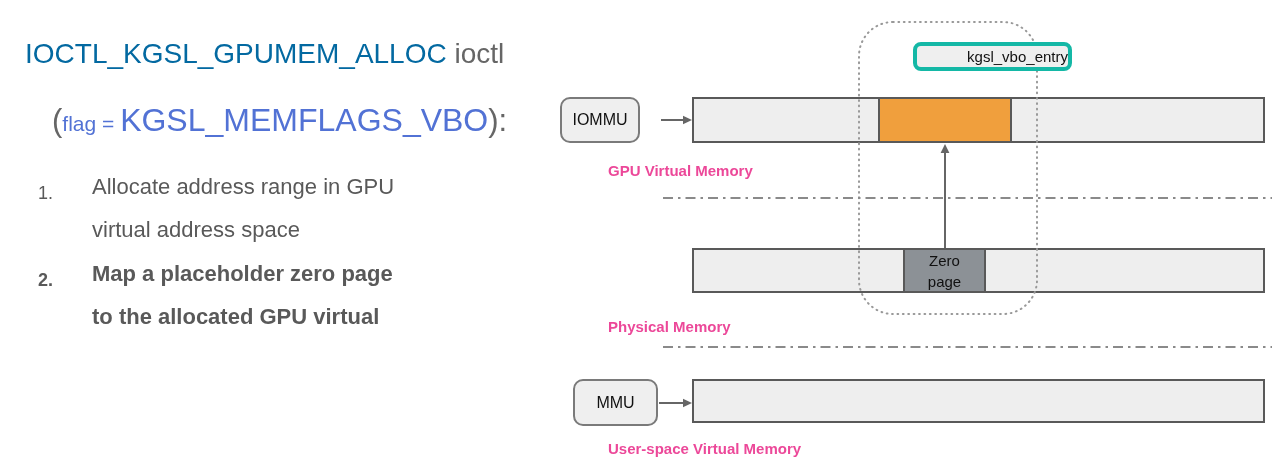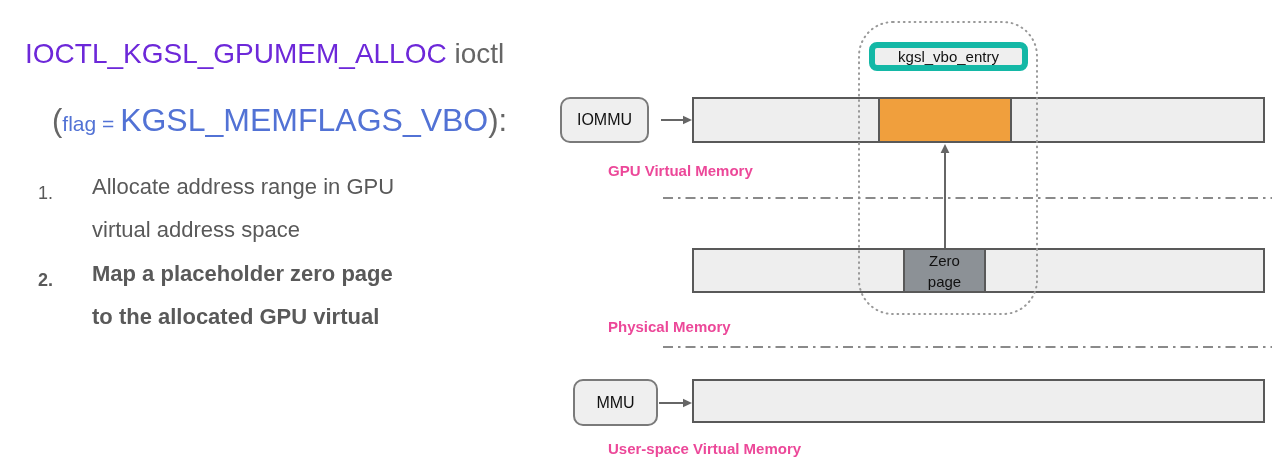--- a/index.html
+++ b/index.html
@@ -12,21 +12,21 @@
     overflow: hidden;
   }
   .abs { position: absolute; }
 
   
   .title {
     left: 25px; top: 38px;
     font-size: 28px; line-height: 32px;
     color: #666666; white-space: nowrap;
   }
-  .code-blue { color: #6d28d9; }
+  .code-blue { color: #0369a1; }
   .subtitle {
     left: 52px; top: 101px;
     font-size: 28px; line-height: 38px;
     color: #666666; white-space: nowrap;
   }
   .subtitle .paren { font-size: 31px; color: #666666; }
   .subtitle .flag-small { font-size: 21px; color: #5272d5; }
   .subtitle .flag-code { font-size: 32px; color: #5272d5; }
 
   .list-number {
@@ -68,26 +68,27 @@
     background: #efefef;
     border: 2px solid #7a7a7a;
     border-radius: 10px;
     box-sizing: border-box;
     display: flex; align-items: center; justify-content: center;
     font-size: 16px; color: #111111;
     z-index: 2;
   }
   .vbo-box {
     background: #efefef;
-    border: 6px solid #14b8a6;
+    border: 4px solid #14b8a6;
     border-radius: 8px;
     box-sizing: border-box;
-    display: flex; align-items: center; justify-content: center;
+    display: flex; align-items: center; justify-content: flex-end;
     font-size: 15px; color: #111111;
     z-index: 6;
+    margin-left: 44px;
   }
   .row-label {
     font-size: 15px; font-weight: bold; color: #ec4899;
     white-space: nowrap; z-index: 3;
   }
   .overlay-svg {
     left: 0; top: 0; width: 1276px; height: 468px;
     pointer-events: none;
     z-index: 5;
   }
@@ -120,21 +121,21 @@
     </div>
 
   </section>
 
   <section>
 
     <div class="abs vbo-box" style="left:869px; top:42px; width:159px; height:29px;">
       <span>kgsl_vbo_entry</span>
     </div>
 
-    <div class="abs node-box" style="left:560px; top:97px; width:89px; height:46px;">
+    <div class="abs node-box" style="left:560px; top:97px; width:80px; height:46px;">
       <span>IOMMU</span>
     </div>
     <div class="abs bar" style="left:692px; top:97px; width:573px; height:46px;"></div>
     <div class="abs segment-orange" style="left:878px; top:97px; width:134px; height:46px;"></div>
     <div class="abs row-label" style="left:608px; top:162px;">GPU Virtual Memory</div>
 
     <div class="abs bar" style="left:692px; top:248px; width:573px; height:45px;"></div>
     <div class="abs segment-zero" style="left:903px; top:248px; width:83px; height:45px;">
       <div>Zero</div>
       <div>page</div>

